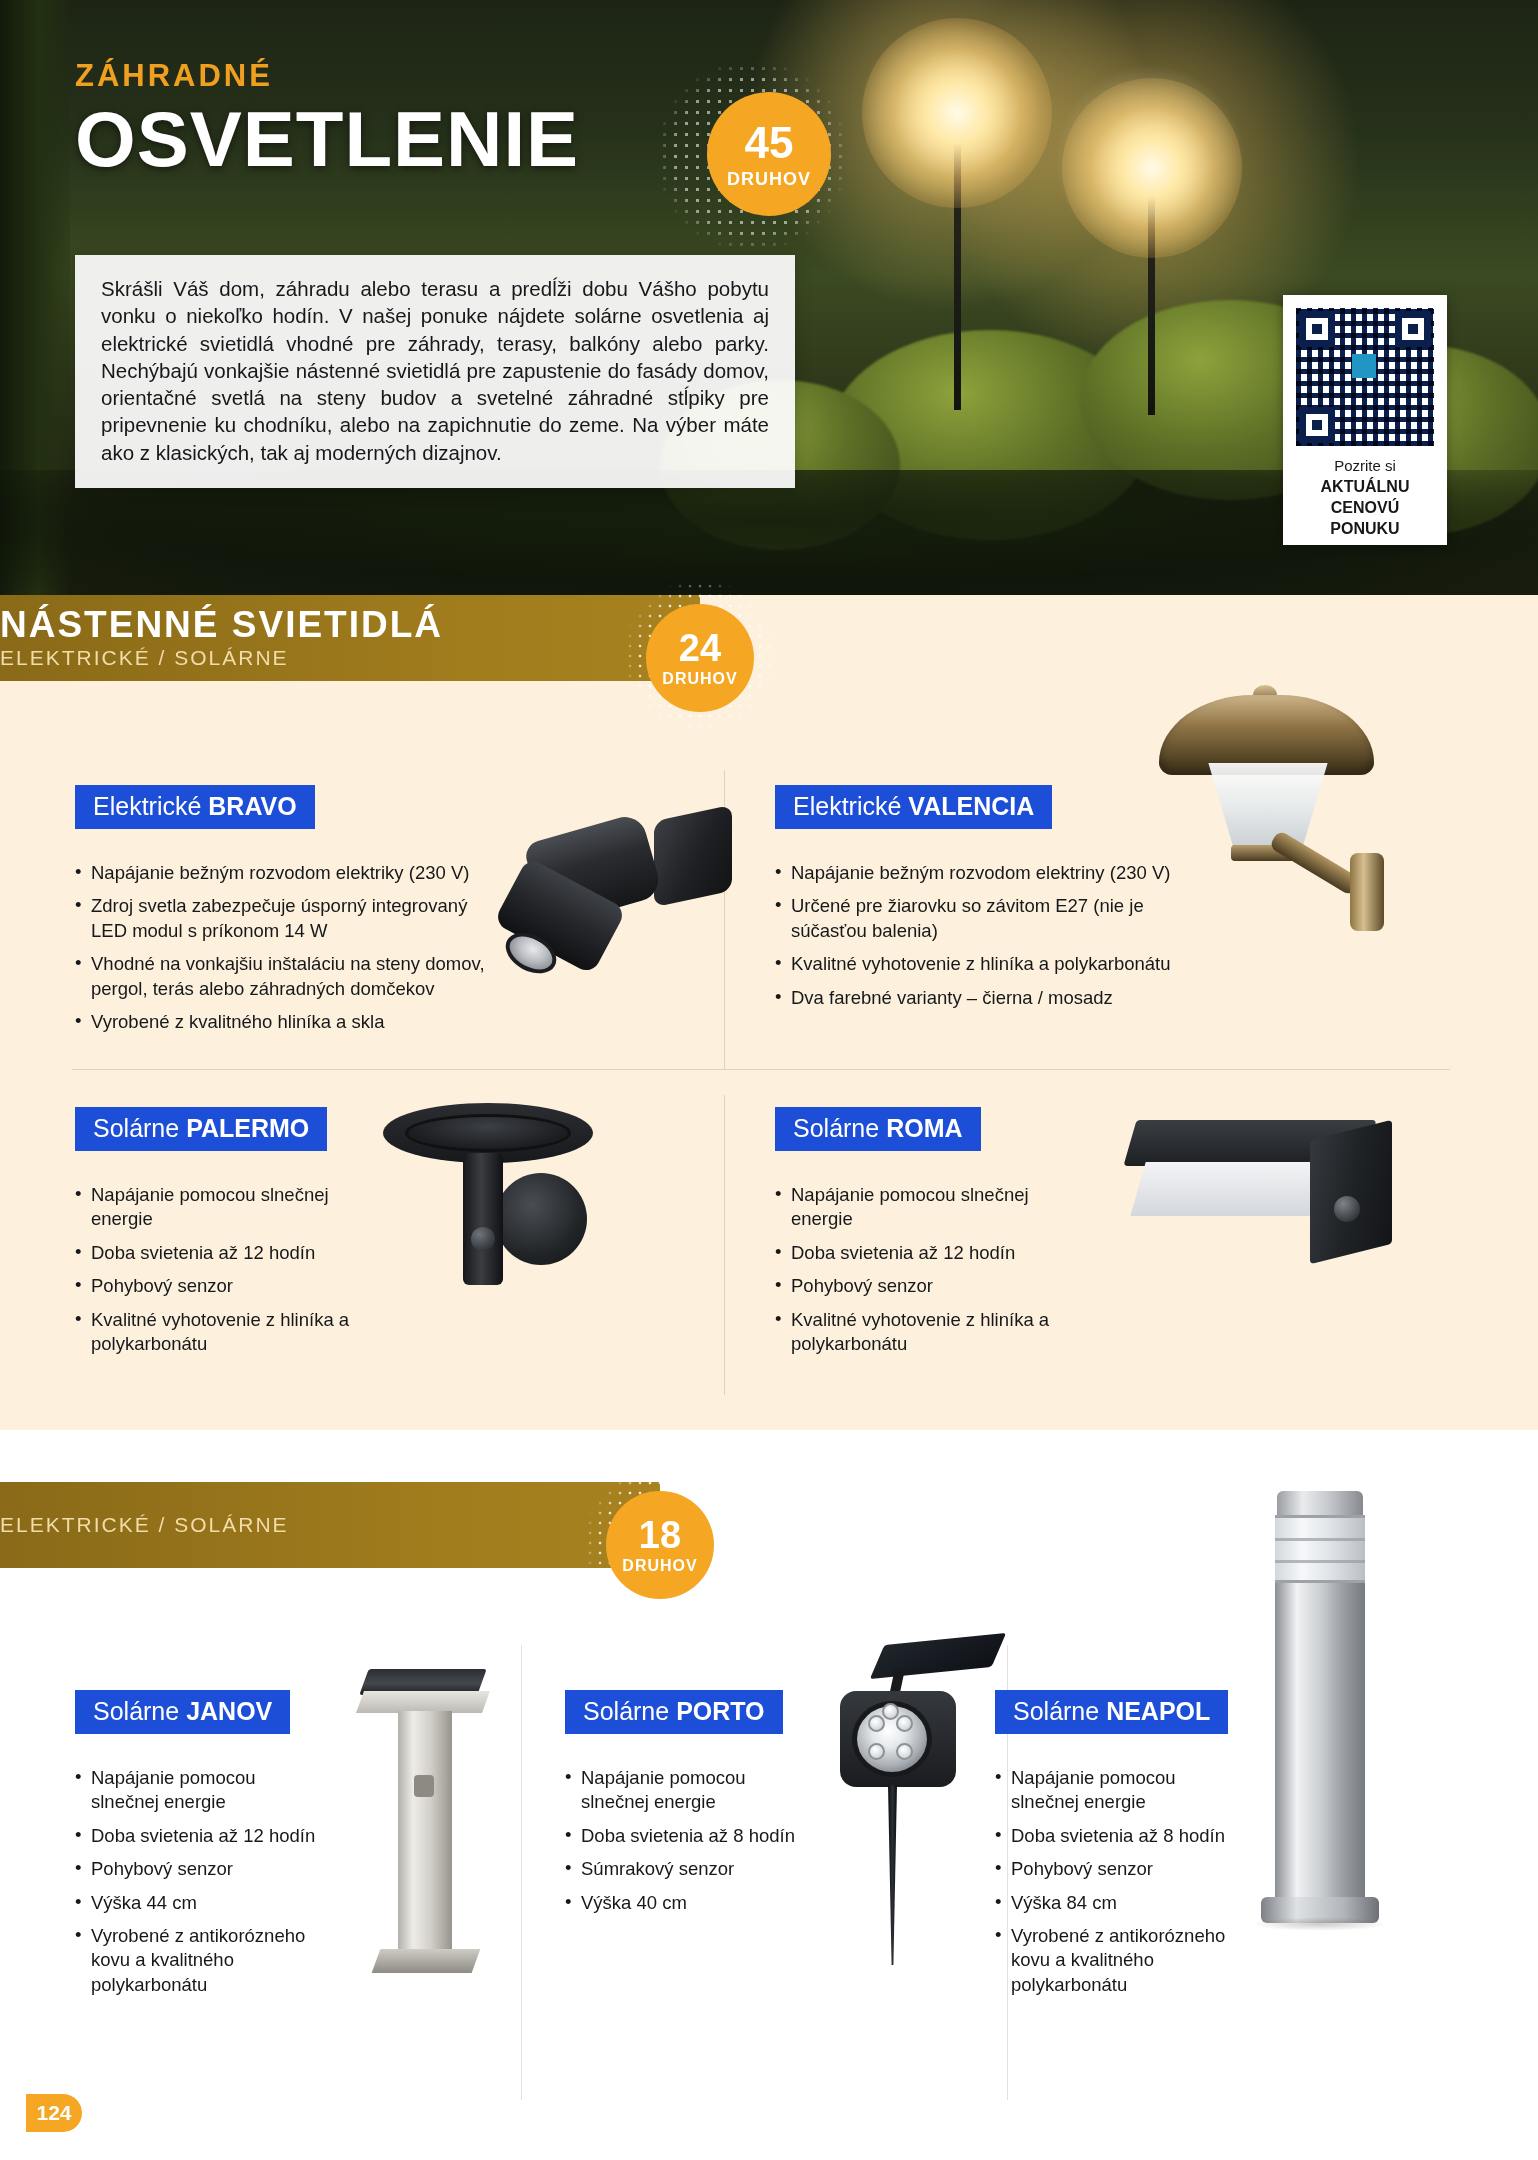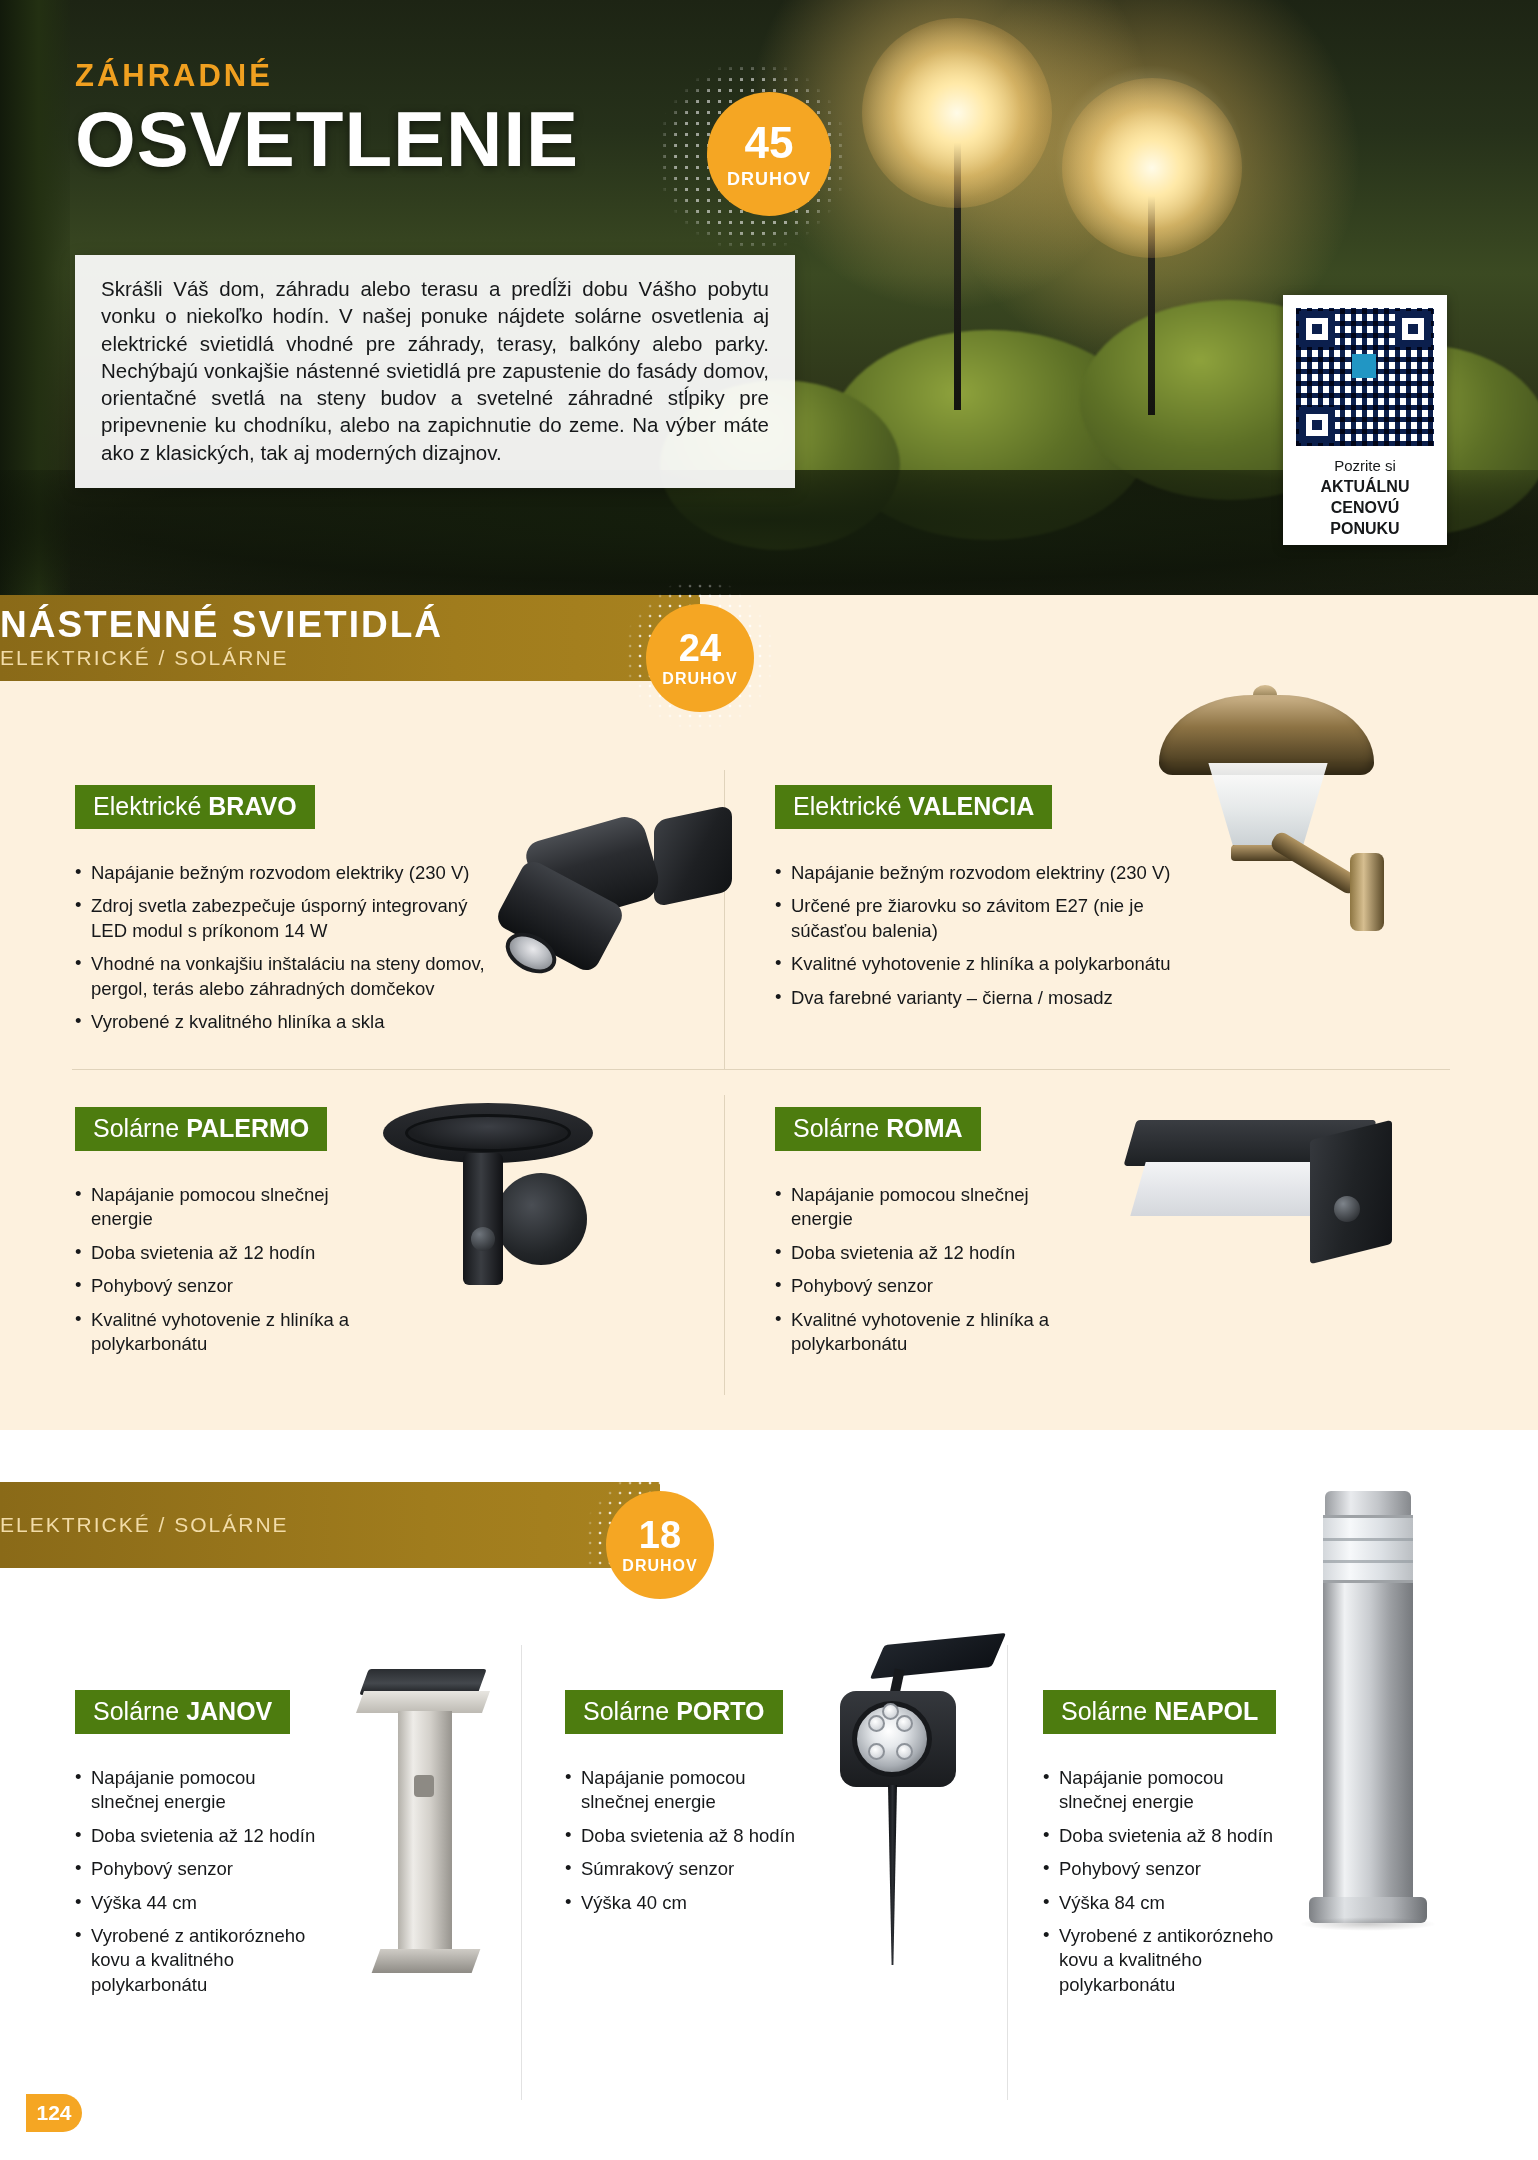--- a/index.html
+++ b/index.html
@@ -218,21 +218,21 @@
   .sec-badge {
     width: 108px; height: 108px;
     z-index: 3;
   }
   .sec-badge .num { font-size: 38px; }
   .sec-badge .sub { font-size: 16px; margin-top: 4px; }
 
   
   .prod-label {
     display: inline-block;
-    background: #4d7c0f;
+    background: #1d4ed8;
     color: #ffffff;
     font-size: 25px;
     padding: 7px 18px 8px 18px;
     white-space: nowrap;
   }
   .prod-label .b { font-weight: bold; }
   .bullets {
     margin-top: 32px;
     list-style: none;
   }
@@ -710,21 +710,21 @@
         <span class="porto-lens"></span>
         <span class="porto-led" style="left:38px; top:80px;"></span>
         <span class="porto-led" style="left:66px; top:80px;"></span>
         <span class="porto-led" style="left:38px; top:108px;"></span>
         <span class="porto-led" style="left:66px; top:108px;"></span>
         <span class="porto-led" style="left:52px; top:68px;"></span>
         <span class="porto-stake"></span>
       </div>
     </div>
 
-    <div class="card" style="left:1043px; top:260px; width:430px;">
+    <div class="card" style="left:995px; top:260px; width:430px;">
       <div class="prod-label">
         <span>Solárne </span><span class="b">NEAPOL</span>
       </div>
       <ul class="bullets" style="width:250px;">
         <li>Napájanie pomocou slnečnej energie</li>
         <li>Doba svietenia až 8 hodín</li>
         <li>Pohybový senzor</li>
         <li>Výška 84 cm</li>
         <li>Vyrobené z antikorózneho kovu a kvalitného polykarbonátu</li>
       </ul>

